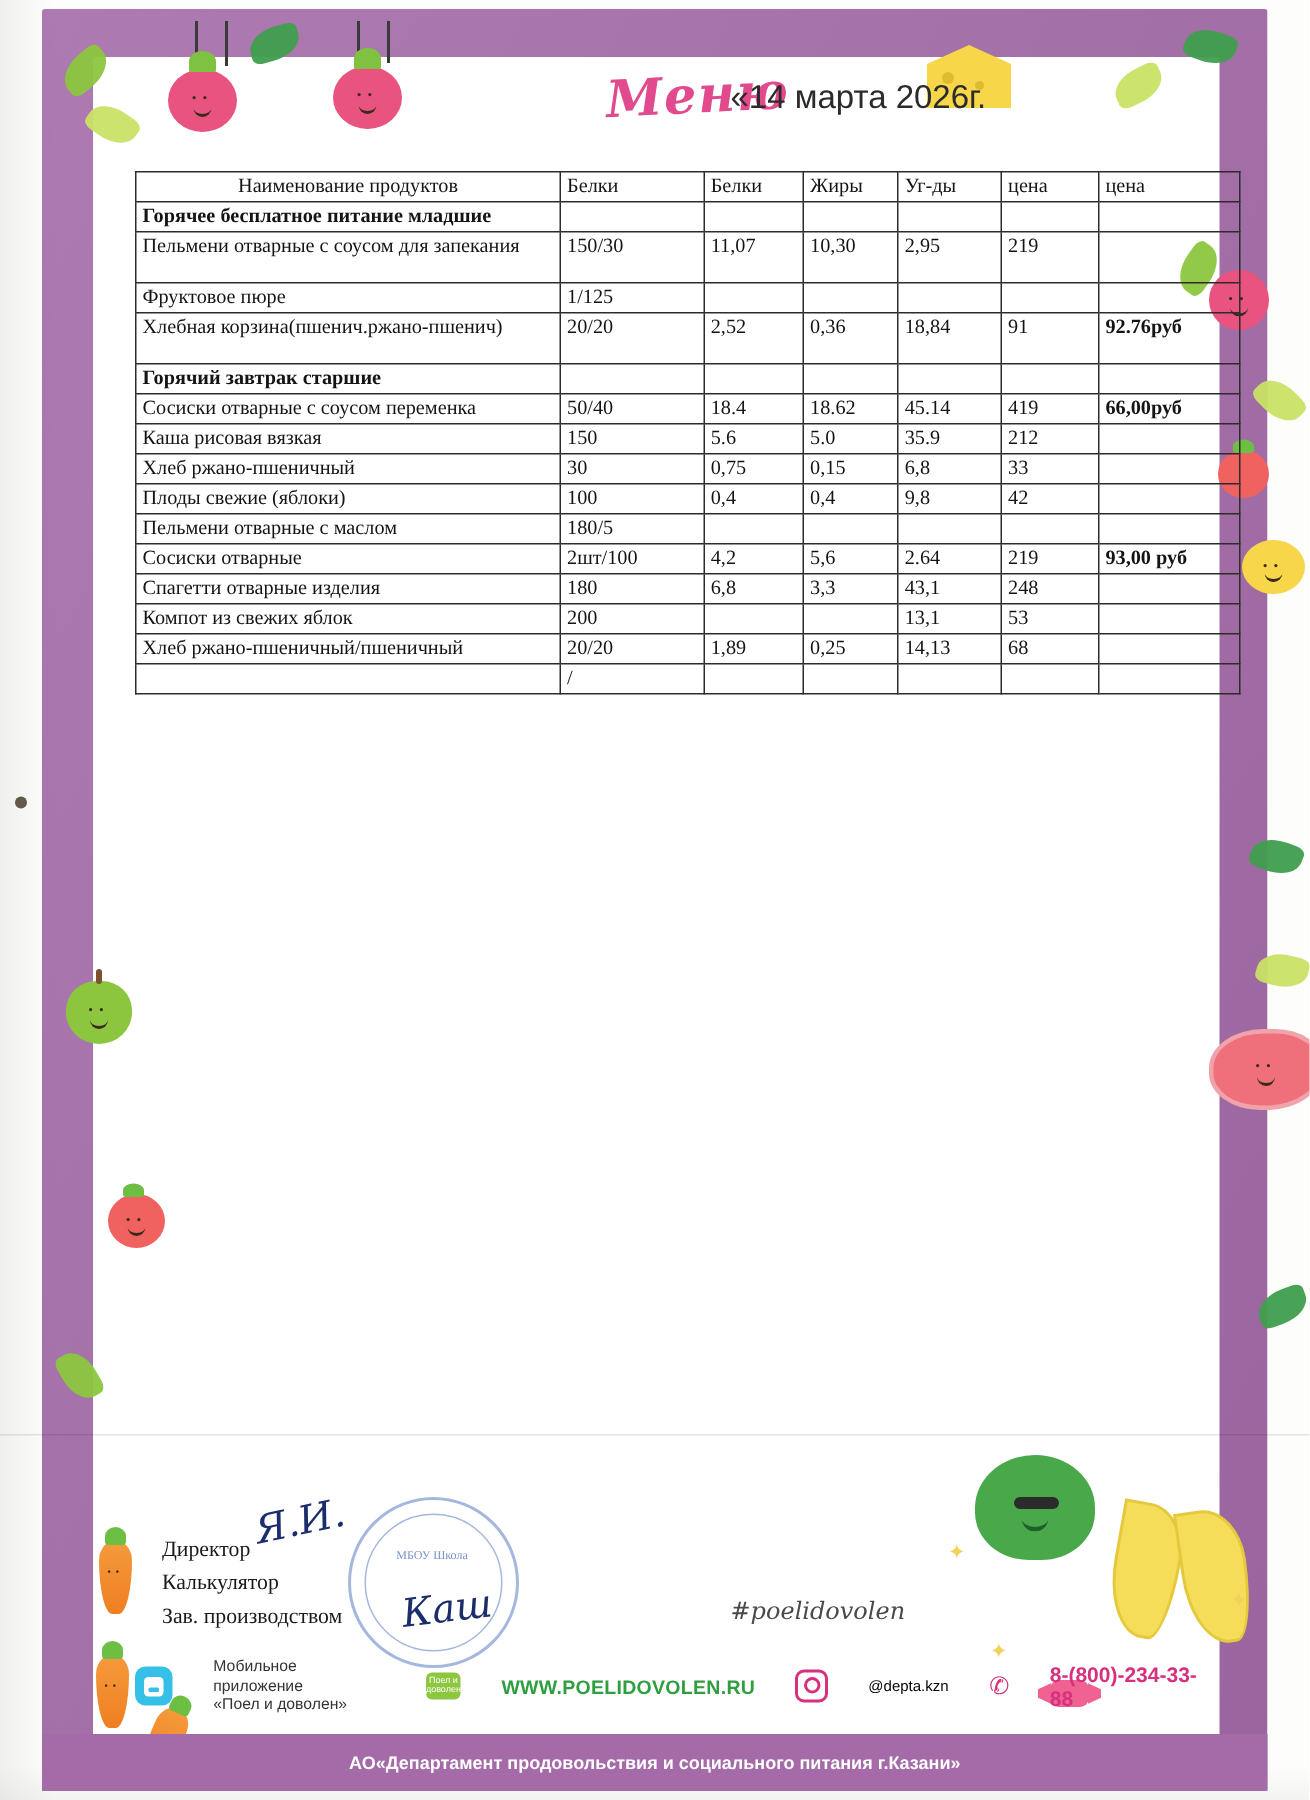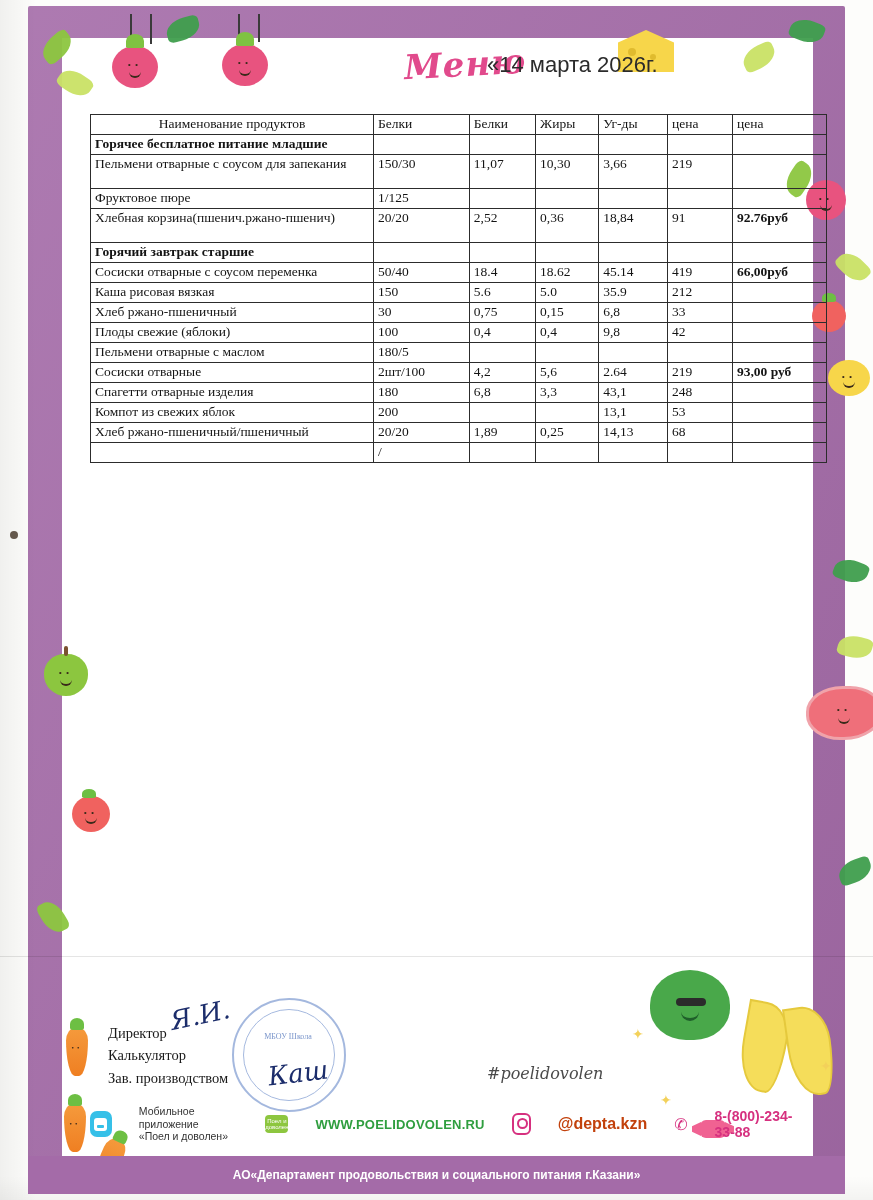--- a/index.html
+++ b/index.html
@@ -144,21 +144,21 @@
   .app-text b{display:block;font-weight:400;}
   .site{color:#2f9e3f;font-weight:700;font-size:13px;letter-spacing:.2px;}
   .ig-icon{
     width:18px;height:18px;border:2.4px solid #d6307f;border-radius:6px;
     position:relative;
   }
   .ig-icon:after{
     content:"";position:absolute;left:3.2px;top:3.2px;width:7px;height:7px;
     border:2px solid #d6307f;border-radius:50%;
   }
-  .ig-text{color:#c2410c;font-weight:700;font-size:16px;}
+  .ig-text{color:#000000;font-weight:400;font-size:10px;}
   .phone-ic{color:#d6307f;font-size:16px;}
   .phone-text{color:#d6307f;font-weight:700;font-size:14px;}
   .mini-logo{
     width:24px;height:18px;border-radius:4px;background:#8dc63f;
     color:#fff;font-size:6px;display:flex;align-items:center;justify-content:center;
     font-family:"Liberation Sans", sans-serif;text-align:center;line-height:1;
   }
 
   
   .bottom-strip{
@@ -396,21 +396,21 @@
           <td class="c-f"></td>
           <td class="c-c"></td>
           <td class="c-k"></td>
           <td class="c-p price"></td>
         </tr>
         <tr class="two-line">
           <td class="c-name">Пельмени отварные с соусом для запекания</td>
           <td class="c-out">150/30</td>
           <td class="c-b">11,07</td>
           <td class="c-f">10,30</td>
-          <td class="c-c">3,66</td>
+          <td class="c-c">2,95</td>
           <td class="c-k">219</td>
           <td class="c-p price"></td>
         </tr>
         <tr>
           <td class="c-name">Фруктовое пюре</td>
           <td class="c-out">1/125</td>
           <td class="c-b"></td>
           <td class="c-f"></td>
           <td class="c-c"></td>
           <td class="c-k"></td>

